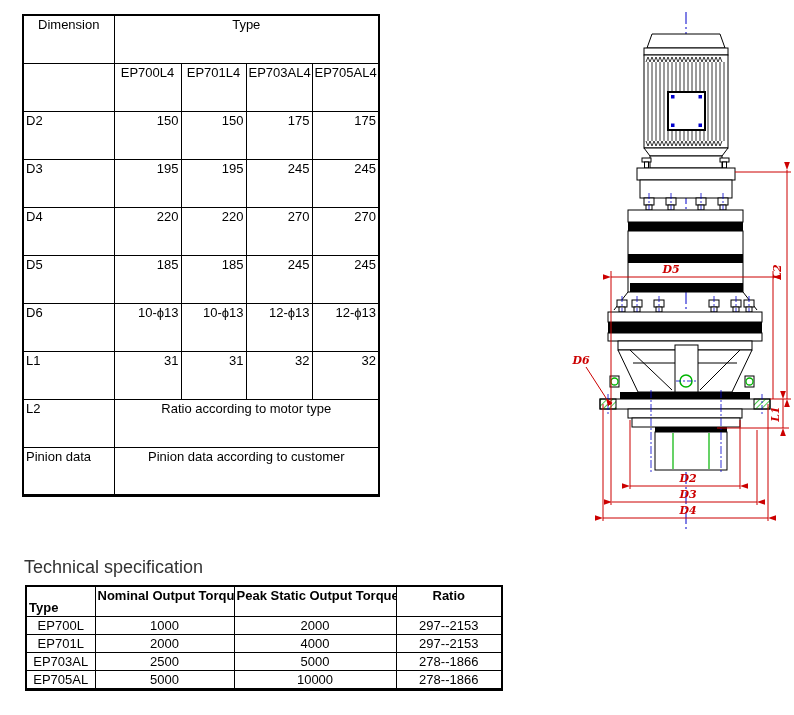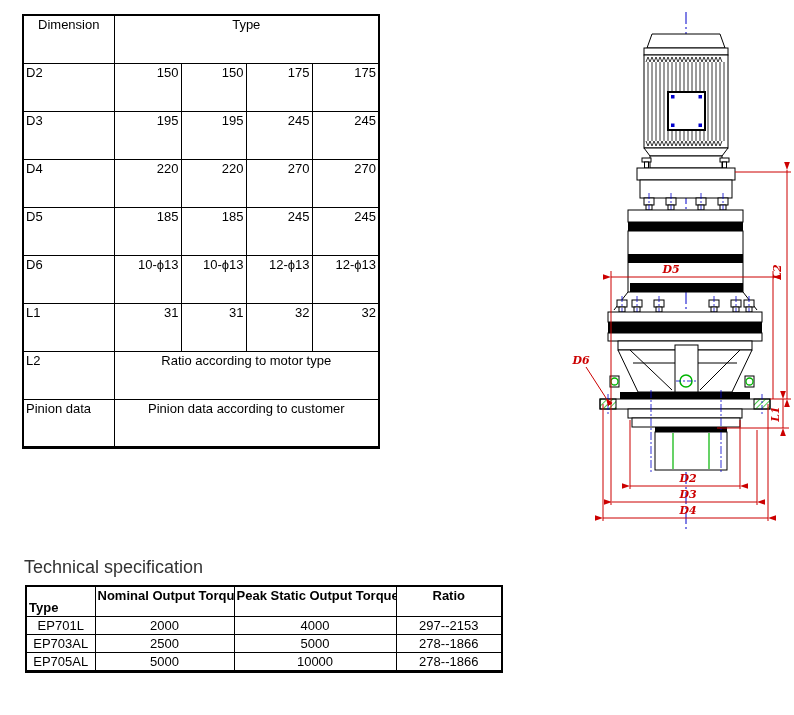--- a/index.html
+++ b/index.html
@@ -40,20 +40,27 @@
         <col style="width:65px">
         <col style="width:66px">
         <col style="width:67px">
       </colgroup>
     <tbody>
         <tr>
       <td class="ctr">Dimension</td>
       <td class="ctr" colspan="4">Type</td>
     </tr>
     <tr>
+      <td class="lbl"></td>
+      <td class="ctr">EP700L4</td>
+      <td class="ctr">EP701L4</td>
+      <td class="ctr">EP703AL4</td>
+      <td class="ctr">EP705AL4</td>
+    </tr>
+    <tr>
       <td class="lbl">D2</td>
       <td class="val">150</td>
       <td class="val">150</td>
       <td class="val">175</td>
       <td class="val">175</td>
     </tr>
     <tr>
       <td class="lbl">D3</td>
       <td class="val">195</td>
       <td class="val">195</td>
@@ -304,20 +311,26 @@
         <col style="width:106px">
       </colgroup>
     <tbody>
         <tr class="hrow">
       <td class="typehdr">Type</td>
       <td class="hdr">Nominal Output Torque</td>
       <td class="hdr">Peak Static Output Torque</td>
       <td class="hdr">Ratio</td>
     </tr>
     <tr class="drow">
+      <td>EP700L</td>
+      <td>1000</td>
+      <td>2000</td>
+      <td>297--2153</td>
+    </tr>
+    <tr class="drow">
       <td>EP701L</td>
       <td>2000</td>
       <td>4000</td>
       <td>297--2153</td>
     </tr>
     <tr class="drow">
       <td>EP703AL</td>
       <td>2500</td>
       <td>5000</td>
       <td>278--1866</td>

